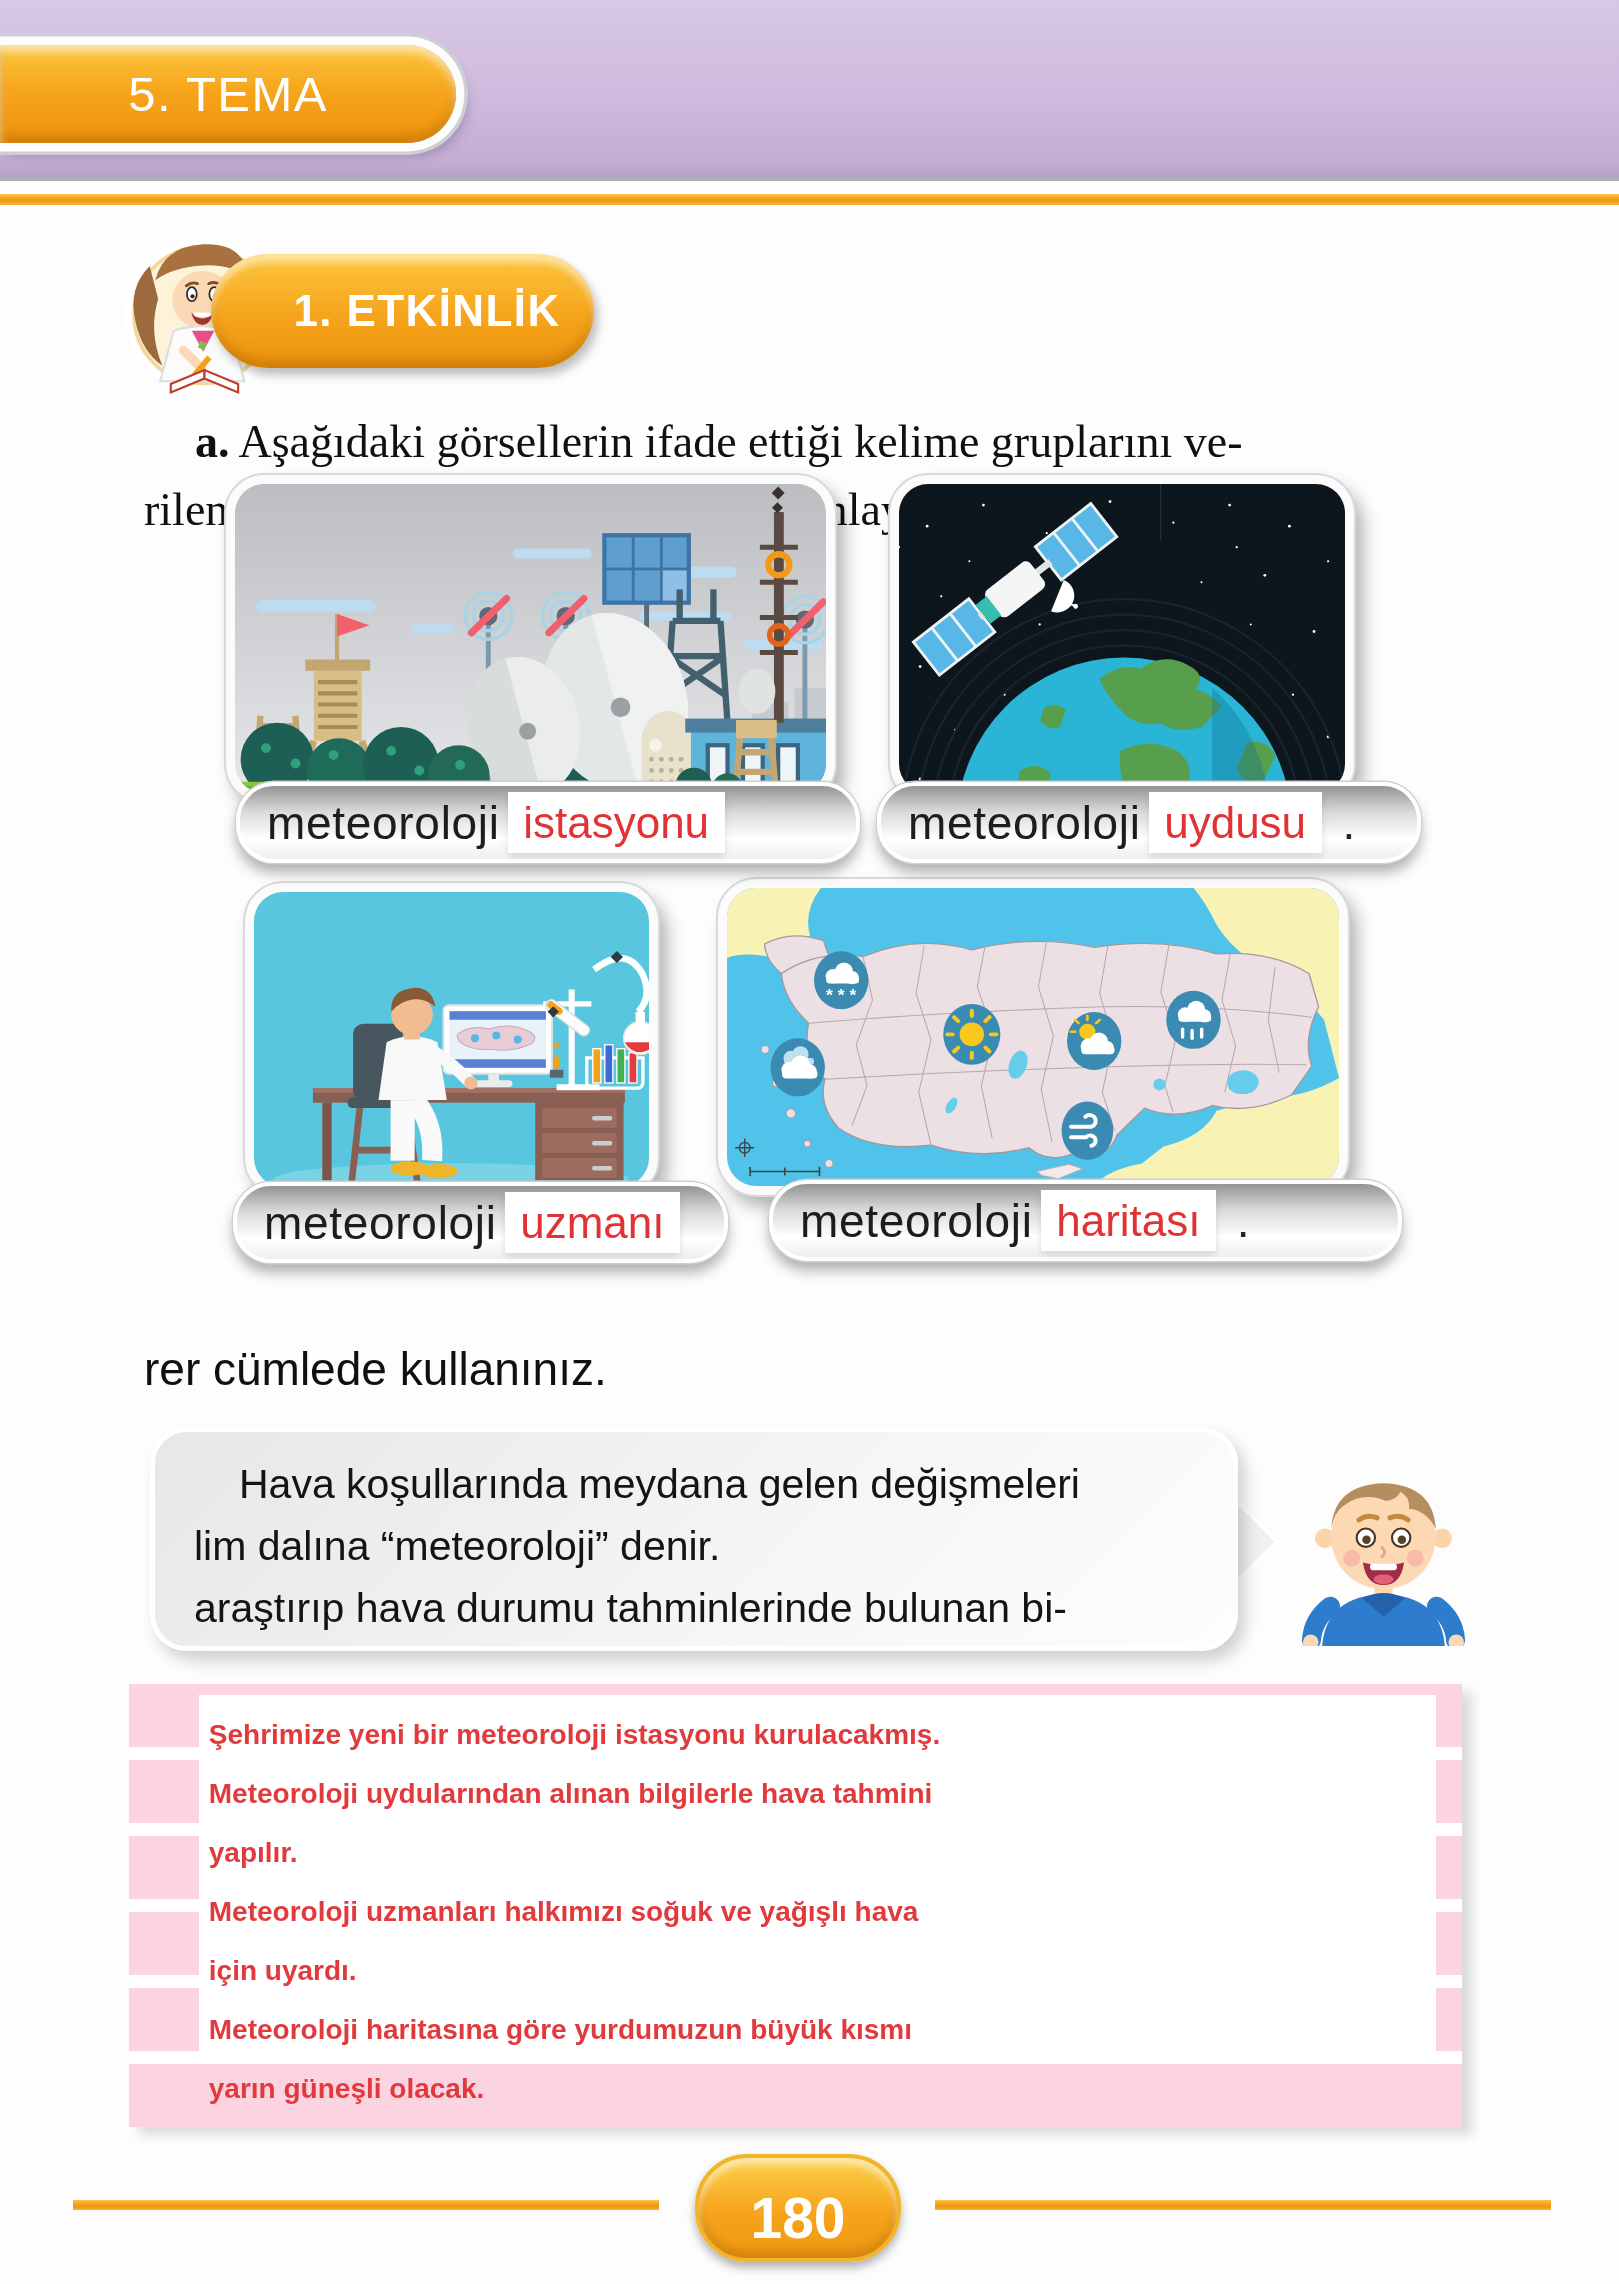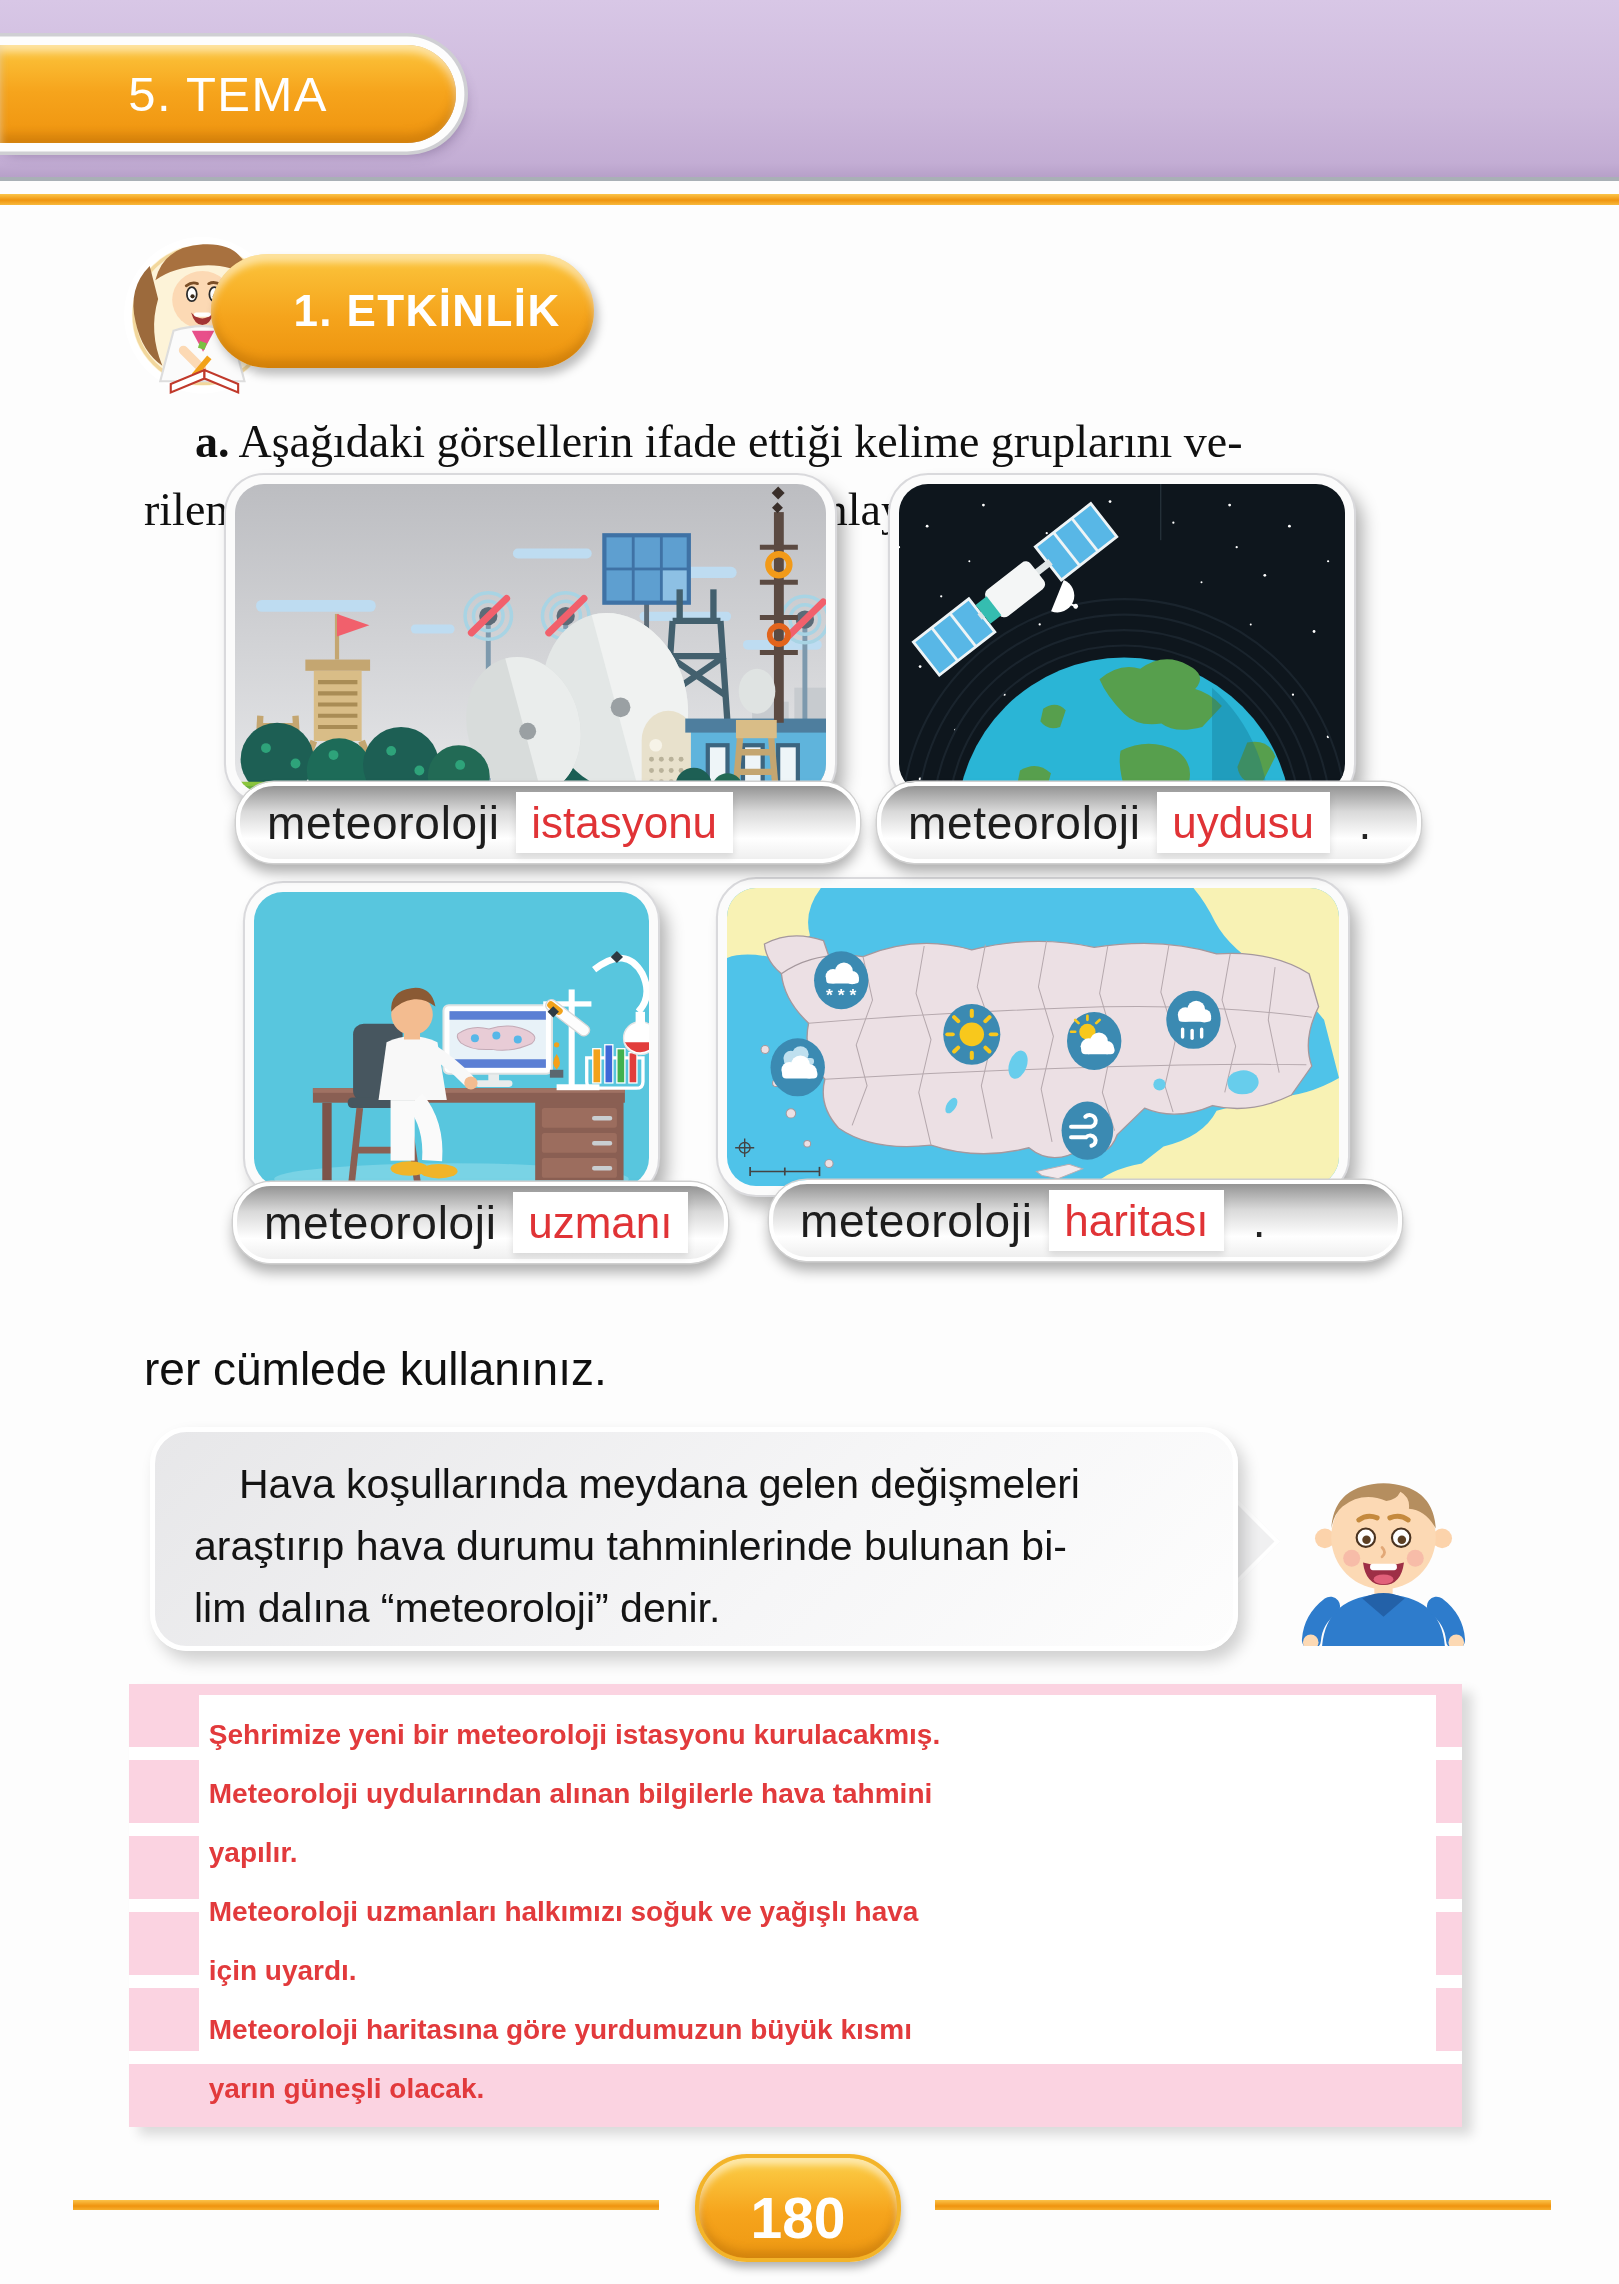--- a/index.html
+++ b/index.html
@@ -43,21 +43,21 @@
   .card svg{display:block;width:100%;height:100%;}
   #card-station{left:226px;top:475px;width:591px;height:309px;}
   #card-satellite{left:890px;top:475px;width:446px;height:309px;}
   #card-expert{left:245px;top:883px;width:395px;height:295px;}
   #card-map{left:718px;top:879px;width:612px;height:298px;}
 
   
   .pill{position:absolute;height:73px;border-radius:38px;border:4.9px solid #ffffff;
      background:linear-gradient(180deg,#949494 0%,#d9d9d9 35%,#ffffff 72%,#efefef 100%);
      box-shadow:0 0 0 1.4px #cfcfcf,0 9.8px 12.7px rgba(0,0,0,.30);
-     display:flex;align-items:center;padding:0 27px;gap:16px;z-index:5;}
+     display:flex;align-items:center;padding:0 27px;gap:8px;z-index:5;}
   .pill .base{font-size:46px;color:#1d1d1d;letter-spacing:0.7px;}
   .pill .answer{font-size:44px;font-weight:normal;color:#e03336;background:#ffffff;
      padding:8.4px 15.5px;line-height:1;box-shadow:0 4.2px 7px rgba(0,0,0,.12);}
   .pill .suffix{font-size:46px;color:#222;white-space:pre-wrap;}
   #pill-1{left:236px;top:782px;width:562px;}
   #pill-2{left:877px;top:782px;width:482px;}
   #pill-3{left:233px;top:1182px;width:433px;}
   #pill-4{left:769px;top:1180px;width:571px;}
 
   
@@ -621,22 +621,22 @@
     <span class="suffix"> .</span>
   </div>
 
   <p class="para" id="para-b">
     <span class="line">rer cümlede kullanınız.</span>
   </p>
 
   <div class="bubble-tail"></div>
   <div class="bubble">
     <span class="bline l1">Hava koşullarında meydana gelen değişmeleri</span>
+    <span class="bline">lim dalına “meteoroloji” denir.</span>
     <span class="bline">araştırıp hava durumu tahminlerinde bulunan bi-</span>
-    <span class="bline">lim dalına “meteoroloji” denir.</span>
   </div>
   <div class="boy-figure">
     <svg viewBox="0 0 310 305" preserveAspectRatio="none">
       <circle cx="72" cy="152" r="14" fill="#fcd3ab"></circle>
         <circle cx="238" cy="152" r="14" fill="#fcd3ab"></circle>
       <circle cx="155" cy="150" r="74" fill="#fcd9b4"></circle>
       <path d="M81,138 q4,-62 74,-64 q70,2 74,64 q-14,-26 -38,-28 q2,-16 -12,-24 q-6,12 -20,13 q-34,-14 -62,8 q-12,10 -16,31 z" fill="#b58e5f"></path>
       <path d="M120,126 q12,-9 26,-3" stroke="#c58a3e" stroke-width="7" fill="none" stroke-linecap="round"></path>
       <path d="M164,123 q14,-6 26,3" stroke="#c58a3e" stroke-width="7" fill="none" stroke-linecap="round"></path>
       <circle cx="130" cy="151" r="13" fill="#ffffff" stroke="#4a3320" stroke-width="3"></circle>

